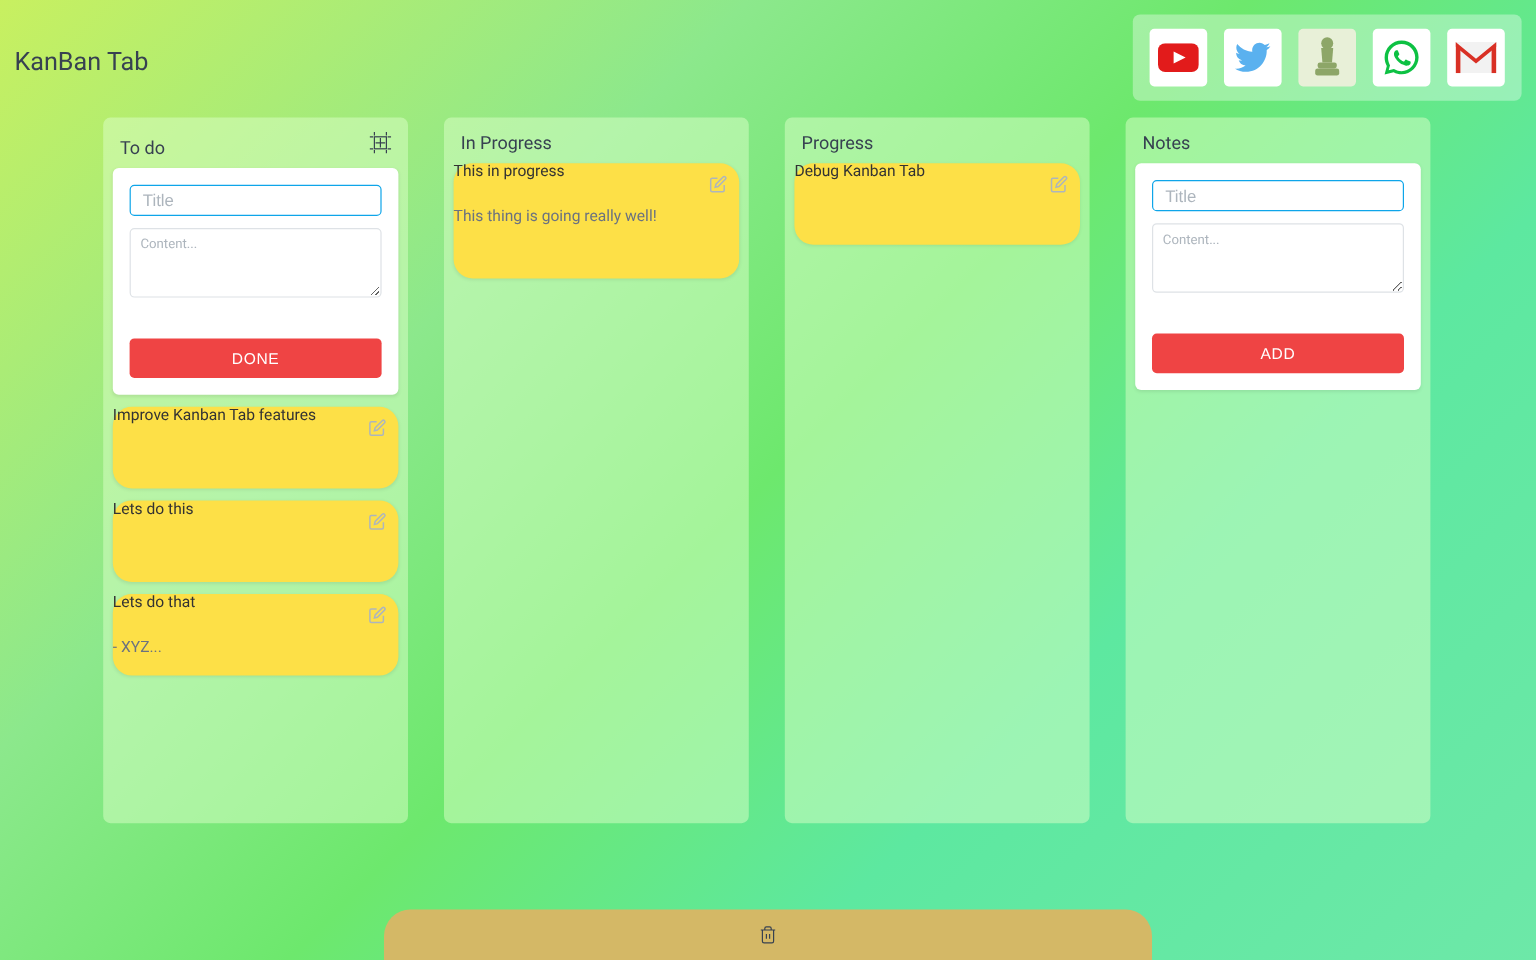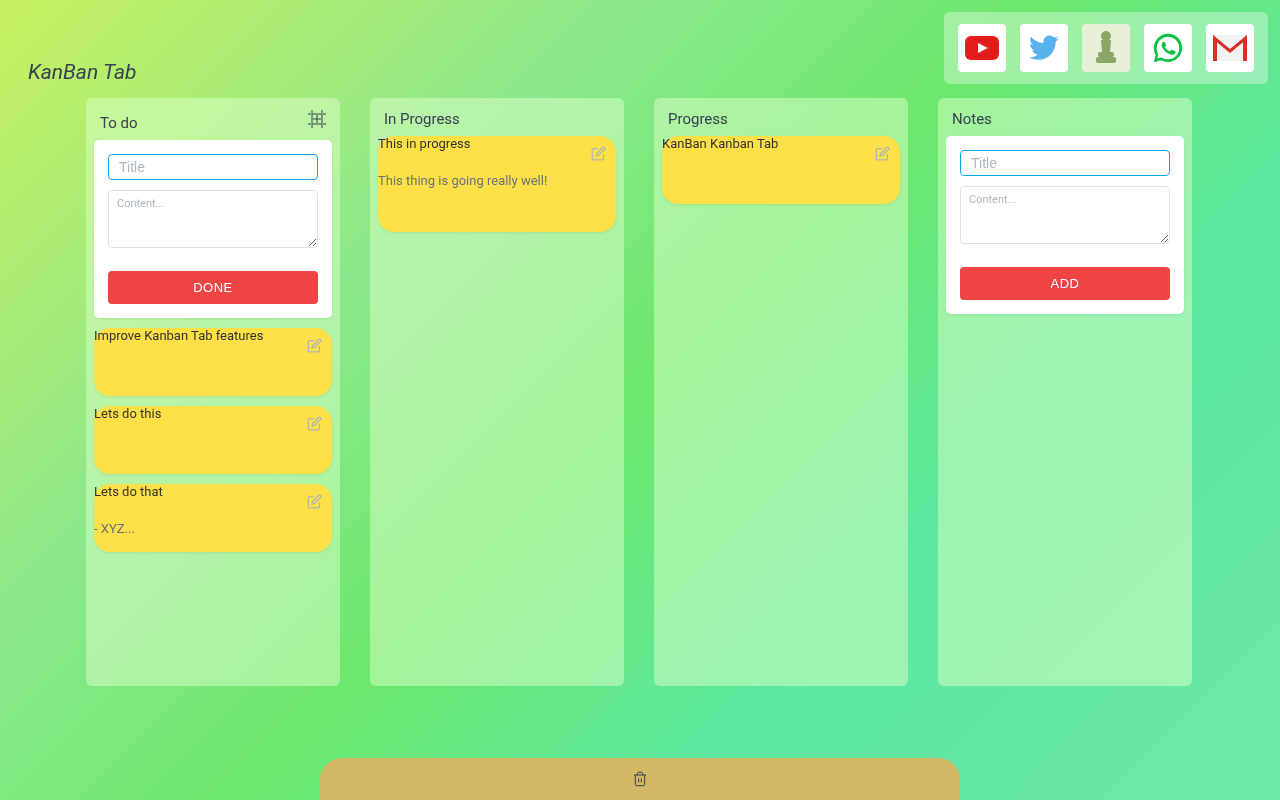--- a/index.html
+++ b/index.html
@@ -11,23 +11,22 @@
       width: 1280px;
       height: 800px;
       background: linear-gradient(135deg, #c8f060 0%, #8ce88c 30%, #6de86d 50%, #5de8a0 70%, #6de8a8 100%);
       font-family: -apple-system, BlinkMacSystemFont, "Segoe UI", Roboto, sans-serif;
       position: relative;
       overflow: hidden;
     }
     .header {
       display: flex;
       justify-content: space-between;
-      align-items: flex-end;
-      padding: 12px 12px 0 28px;
-      font-style: italic;
+      align-items: flex-start;
+      padding: 12px 12px 0 12px;
     }
     .app-title {
       font-size: 21px;
       color: #374151;
       font-weight: 400;
       padding-top: 28px;
     }
     .shortcuts {
       display: flex;
       gap: 14px;
@@ -87,21 +86,21 @@
     .input-content {
       width: 100%;
       border: 1px solid #dee2e6;
       border-radius: 4px;
       padding: 6px 8px;
       font-size: 11px;
       height: 58px;
       resize: both;
       color: #495057;
       font-family: inherit;
-      margin-bottom: 19px;
+      margin-bottom: 30px;
     }
     .btn-primary {
       width: 100%;
       background: #ef4444;
       color: #fff;
       border: none;
       border-radius: 4px;
       padding: 9px 0;
       font-size: 13px;
       font-weight: 400;
@@ -262,21 +261,21 @@
 
   <div class="column">
     <div class="column-header">
       <div class="column-title">Progress</div>
     </div>
     <div class="card">
       <span class="edit-icon"><svg width="15" height="15" viewBox="0 0 24 24" fill="none" stroke="currentColor" stroke-width="2">
             <path d="M11 4H4a2 2 0 0 0-2 2v14a2 2 0 0 0 2 2h14a2 2 0 0 0 2-2v-7"></path>
             <path d="M18.5 2.5a2.121 2.121 0 0 1 3 3L12 15l-4 1 1-4 9.5-9.5z"></path>
           </svg></span>
-      <div class="card-title">KanBan Kanban Tab</div>
+      <div class="card-title">Debug Kanban Tab</div>
     </div>
   </div>
 
   <div class="column" style="min-height:auto;">
     <div class="column-header">
       <div class="column-title">Notes</div>
     </div>
     <div class="add-form" style="margin-bottom:2px;">
       <input class="input-title" placeholder="Title" style="">
       <textarea class="input-content" placeholder="Content..." style=""></textarea>

